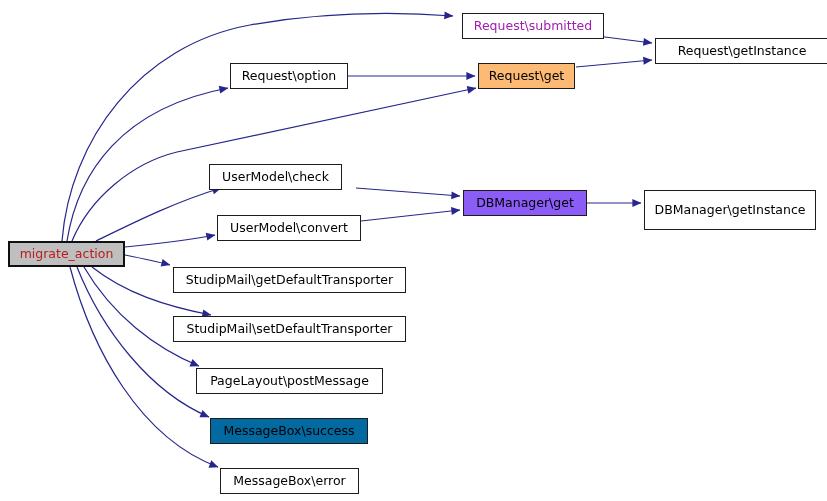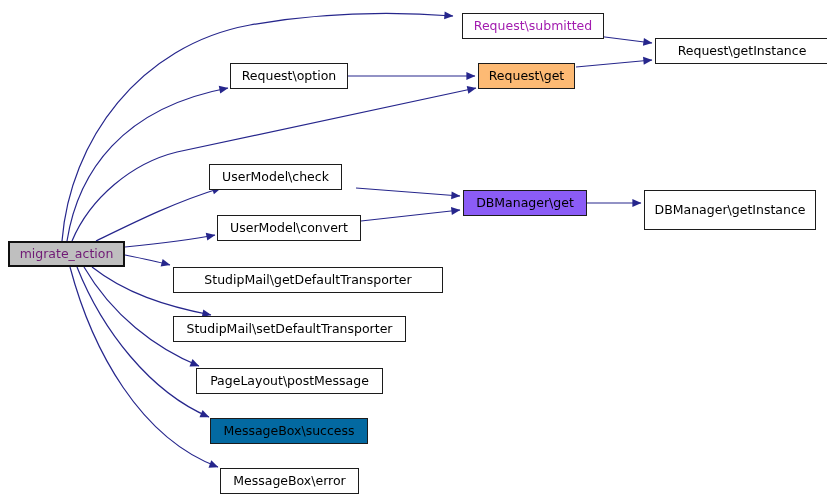--- a/index.html
+++ b/index.html
@@ -61,39 +61,39 @@
     <path class="edge" d="M 77,267 C 102,330 150,392 209,417" marker-end="url(#arrow)" stroke="#26268c"></path>
     <path class="edge" d="M 70,267 C 92,350 140,438 218,467" marker-end="url(#arrow)" stroke="#26268c"></path>
     <path class="edge" d="M 597,36 L 652,43" marker-end="url(#arrow)" stroke="#26268c"></path>
     <path class="edge" d="M 348,76 L 475,76" marker-end="url(#arrow)" stroke="#26268c"></path>
     <path class="edge" d="M 576,67 L 652,60" marker-end="url(#arrow)" stroke="#26268c"></path>
     <path class="edge" d="M 356,188 L 460,196" marker-end="url(#arrow)" stroke="#26268c"></path>
     <path class="edge" d="M 361,221 L 460,210" marker-end="url(#arrow)" stroke="#26268c"></path>
     <path class="edge" d="M 587,203 L 641,203" marker-end="url(#arrow)" stroke="#26268c"></path>
   </svg>
 
-  <div class="node root" style="left: 8px; top: 241px; width: 117px; height: 26px; background: rgb(191, 191, 191); color: #701a75;">migrate_action</div>
+  <div class="node root" style="left: 8px; top: 241px; width: 117px; height: 26px; background: rgb(191, 191, 191); color: #b91c1c;">migrate_action</div>
 
   <div class="node" style="left: 455px; top: 13px; width: 142px; height: 26px; background: rgb(255, 255, 255); color: #a21caf; margin-left: 7px;">Request\submitted</div>
 
   <div class="node" style="left: 655px; top: 38px; width: 174px; height: 26px; background: rgb(255, 255, 255); color: rgb(0, 0, 0);">Request\getInstance</div>
 
   <div class="node" style="left: 230px; top: 63px; width: 118px; height: 26px; background: rgb(255, 255, 255); color: rgb(0, 0, 0);">Request\option</div>
 
   <div class="node" style="left: 478px; top: 63px; width: 97px; height: 26px; background: #fdba74; color: rgb(0, 0, 0);">Request\get</div>
 
   <div class="node" style="left: 209px; top: 164px; width: 133px; height: 26px; background: rgb(255, 255, 255); color: rgb(0, 0, 0); text-align: center;">UserModel\check</div>
 
   <div class="node" style="left: 217px; top: 215px; width: 144px; height: 26px; background: rgb(255, 255, 255); color: rgb(0, 0, 0);">UserModel\convert</div>
 
   <div class="node" style="left: 463px; top: 190px; width: 124px; height: 26px; background: #8b5cf6; color: rgb(0, 0, 0);">DBManager\get</div>
 
   <div class="node" style="left: 644px; top: 190px; width: 172px; height: 40px; background: rgb(255, 255, 255); color: rgb(0, 0, 0);">DBManager\getInstance</div>
 
-  <div class="node" style="left: 173px; top: 267px; width: 270px; height: 26px; background: rgb(255, 255, 255); color: rgb(0, 0, 0);">StudipMail\getDefaultTransporter</div>
+  <div class="node" style="left: 173px; top: 267px; width: 233px; height: 26px; background: rgb(255, 255, 255); color: rgb(0, 0, 0);">StudipMail\getDefaultTransporter</div>
 
   <div class="node" style="left: 173px; top: 316px; width: 233px; height: 26px; background: rgb(255, 255, 255); color: rgb(0, 0, 0);">StudipMail\setDefaultTransporter</div>
 
   <div class="node" style="left: 196px; top: 368px; width: 187px; height: 26px; background: rgb(255, 255, 255); color: rgb(0, 0, 0);">PageLayout\postMessage</div>
 
   <div class="node" style="left: 210px; top: 418px; width: 158px; height: 26px; background: #0369a1; color: rgb(0, 0, 0);">MessageBox\success</div>
 
   <div class="node" style="left: 220px; top: 468px; width: 139px; height: 26px; background: rgb(255, 255, 255); color: rgb(0, 0, 0);">MessageBox\error</div>
 
 </div>

